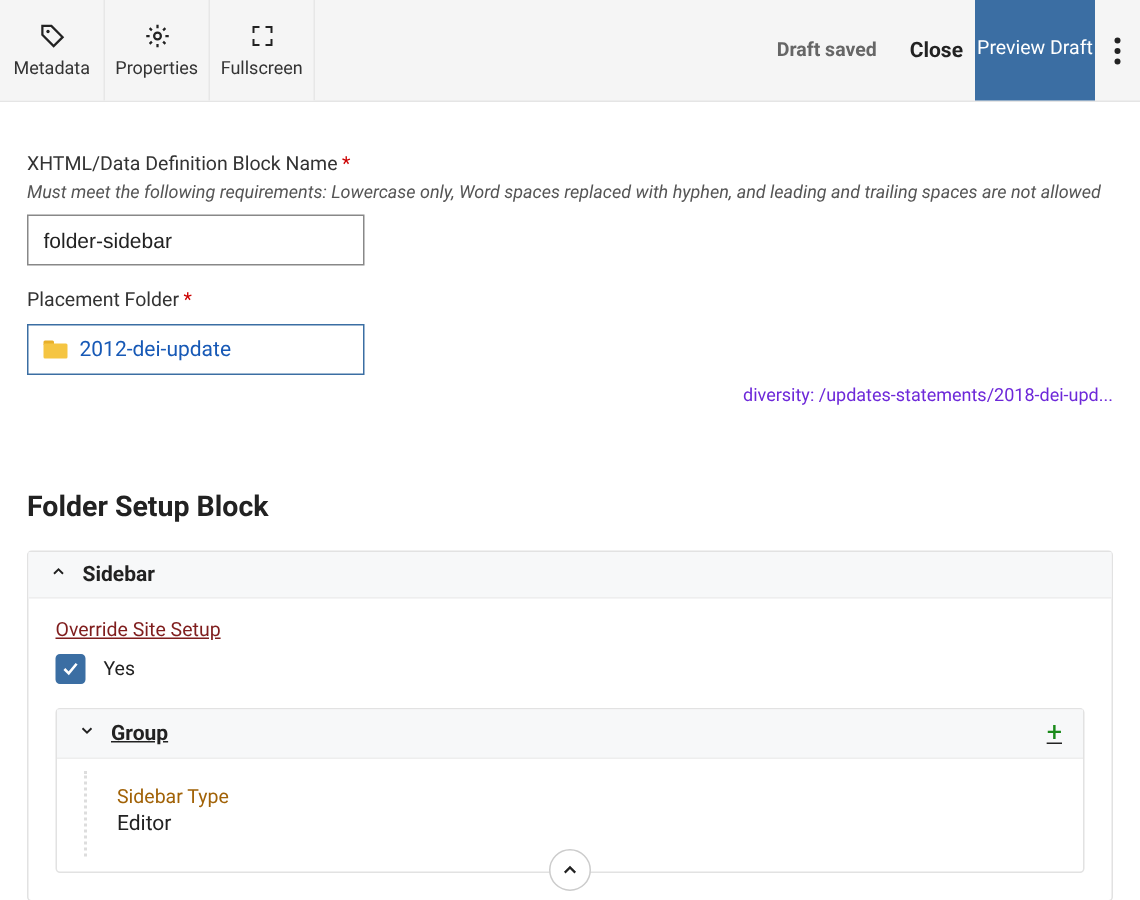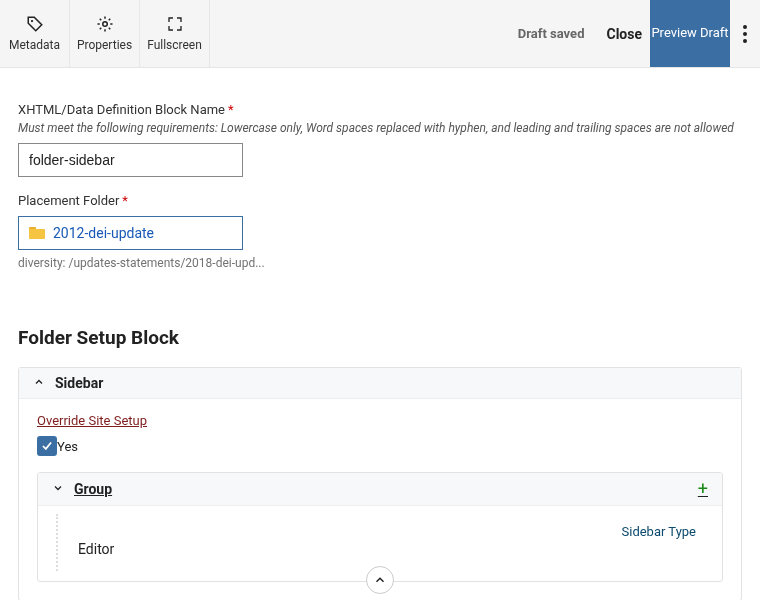--- a/index.html
+++ b/index.html
@@ -113,22 +113,23 @@
     .folder-ic::before{
       content:""; position:absolute; top:0; left:0;
       width:7px;height:3px; background:#e8b02a; border-radius:1px 1px 0 0;
     }
     .folder-ic::after{
       content:""; position:absolute; top:2px; left:0;
       width:16px;height:10px; background:#f5c542; border-radius:1px;
     }
     .path {
       font-size: 12px;
-      color: #737373;
+      color: #6d28d9;
       margin-top: 6px;
+      text-align: right;
     }
     .section-title {
       margin-top: 56px;
       font-size: 19px;
       font-weight: 700;
     }
     .panel {
       margin-top: 18px;
       border: 1px solid #e2e2e2;
       border-radius: 3px;
@@ -139,21 +140,21 @@
       padding: 7px 14px;
       gap:10px;
       background:#f7f8f9;
       border-bottom:1px solid #eee;
       cursor:pointer;
     }
     .panel-header { font-weight:700; font-size:14px;}
     .panel-body { padding: 14px 18px 18px 18px; }
     .override-label { font-size: 13px; color:#7f1d1d;text-decoration:underline; }
     .check-row {
-      display:flex; align-items:center; gap:0; margin-top:8px;
+      display:flex; align-items:center; gap:12px; margin-top:8px;
     }
     .checkbox {
       width:20px;height:20px;
       border:2px solid #3b6ea3;
       background:#3b6ea3;
       border-radius:3px;
       display:flex;align-items:center;justify-content:center;
       color:#fff;
       cursor:pointer;
     }
@@ -164,21 +165,21 @@
       border-radius:3px;
     }
     .subpanel-header { font-weight:700; font-size:14px; justify-content:space-between;text-decoration:underline;}
     .sub-left{display:flex;align-items:center;gap:10px;}
     .plus { color:#1a8a1a; font-size:18px; font-weight:400; line-height:1; cursor:pointer;}
     .subpanel-body {
       padding: 10px 18px 14px 20px;
       border-left: 2px dotted #ddd;
       margin:8px 8px 10px 18px;
     }
-    .field-name{font-size:13px;color:#0c4a6e;text-align:right;}
+    .field-name{font-size:13px;color:#a16207;}
     .field-value{font-size:14px;color:#222;margin-top:2px;}
     .chevron { display:inline-block; font-size:14px; color:#333;}
     .chevron-up-circ {
       position:absolute;
       bottom:6px;
       left:50%;
       transform:translateX(-50%);
       width:28px;height:28px;
       border:1px solid #ccc;
       border-radius:50%;

